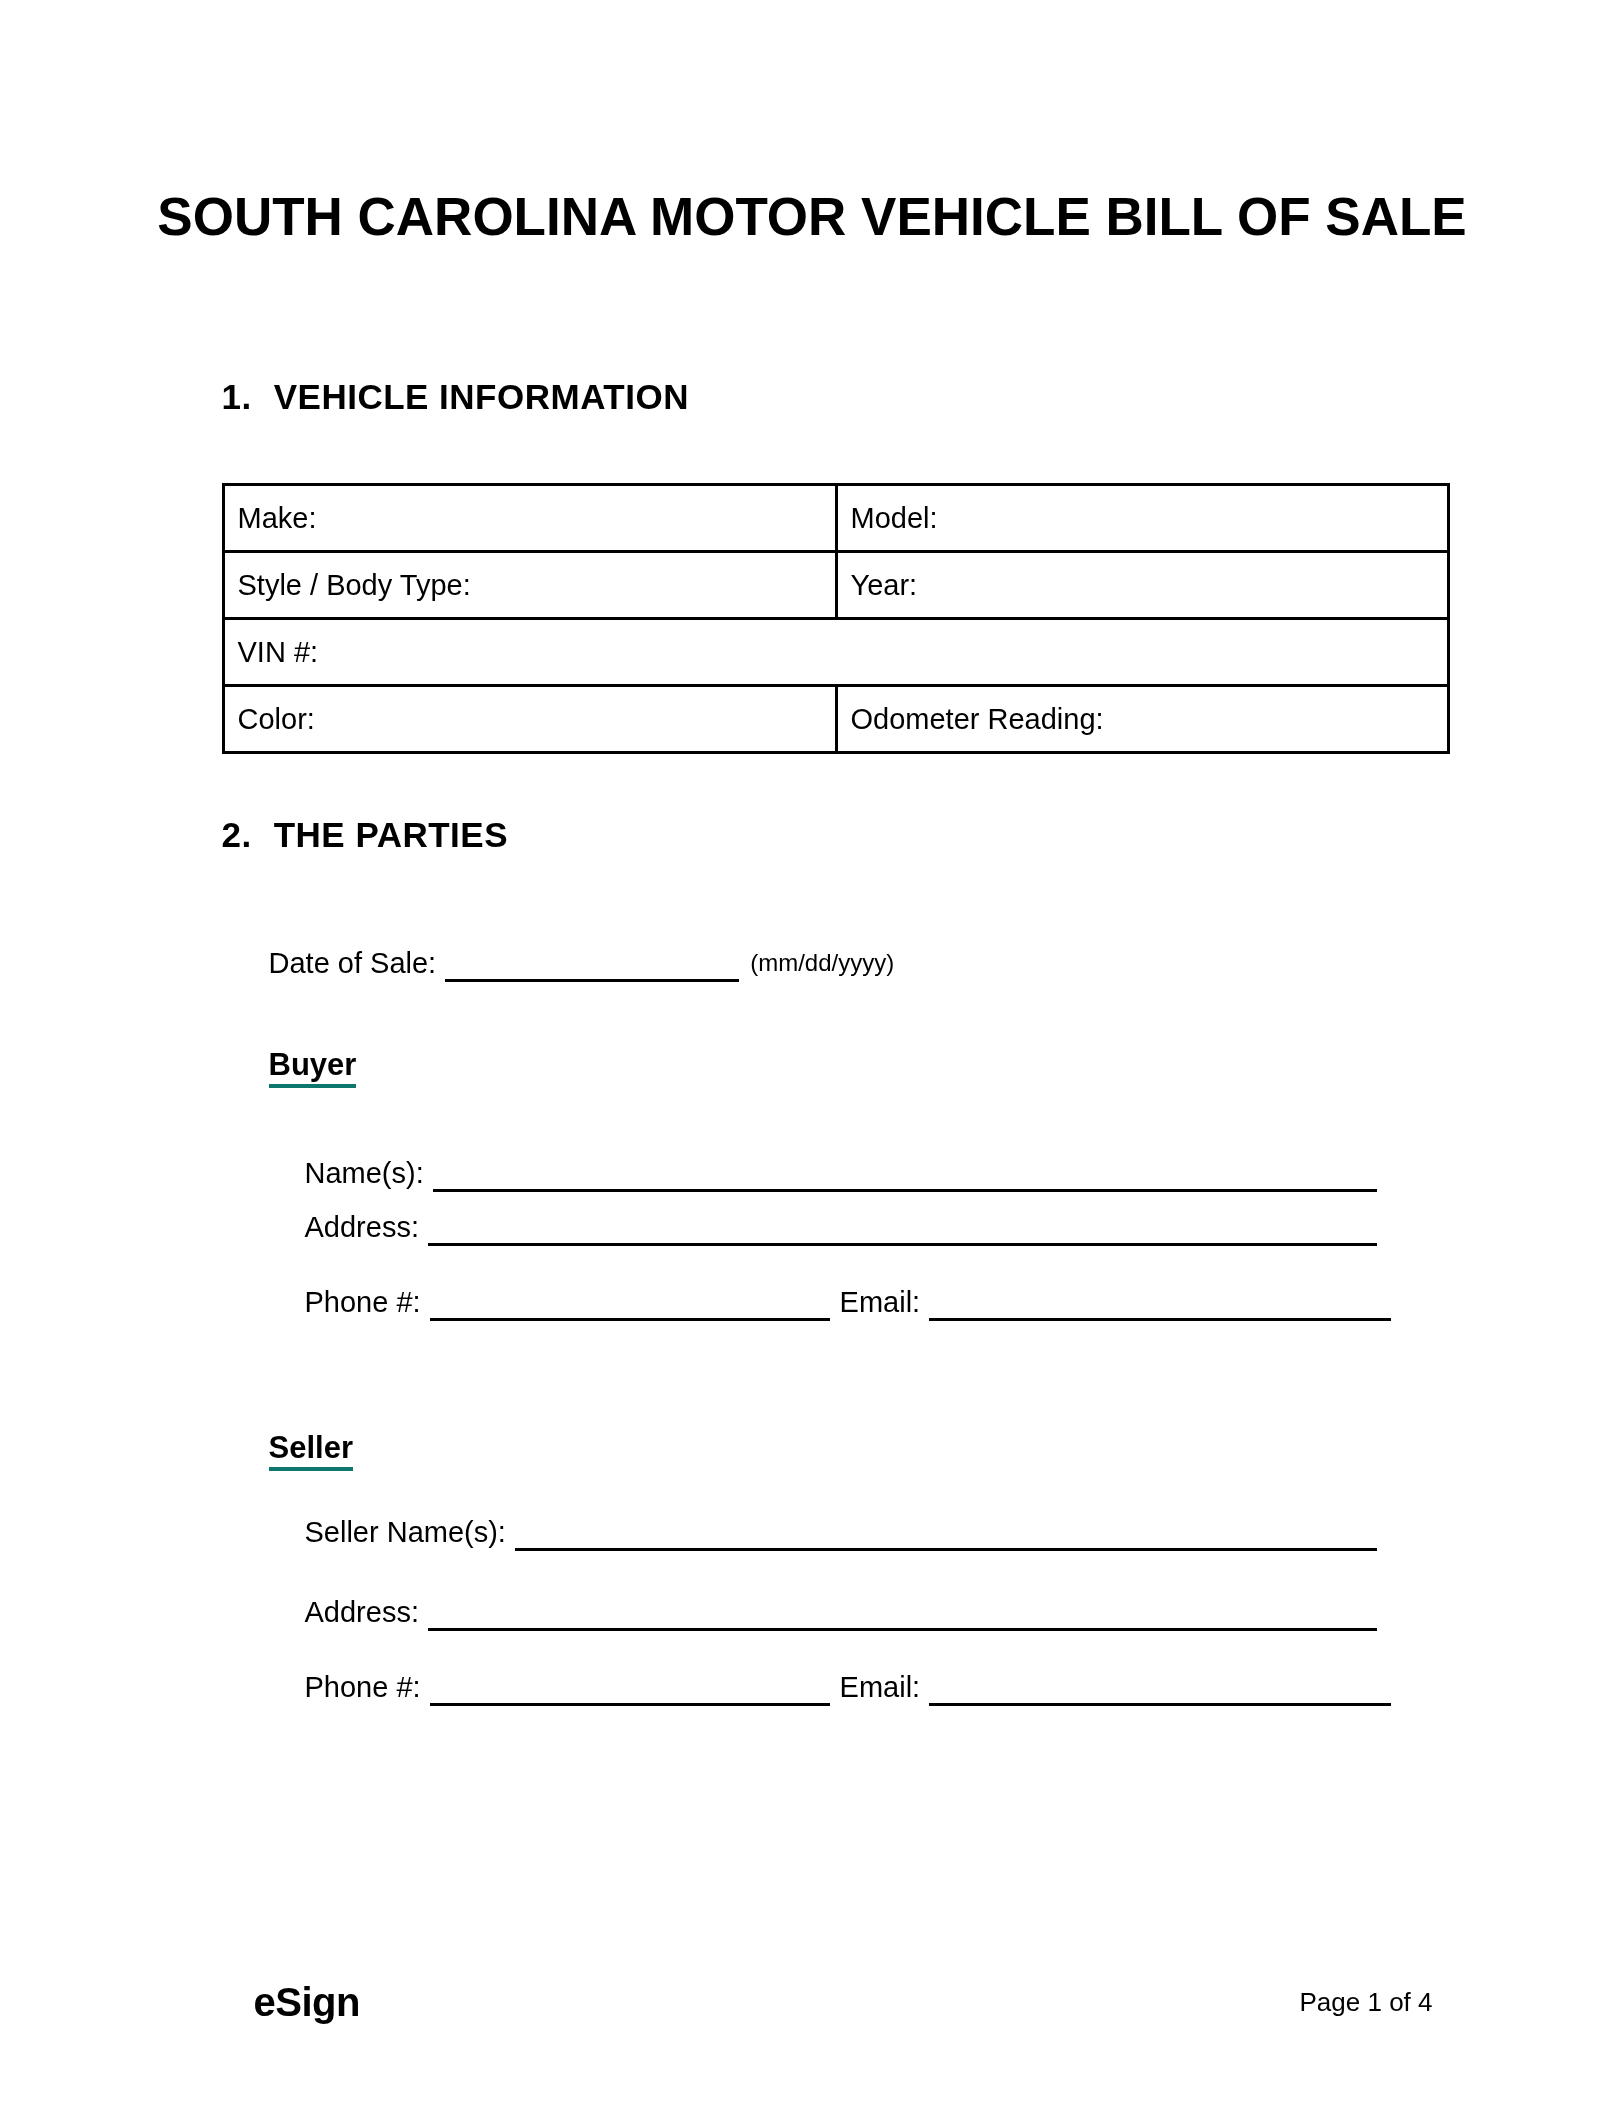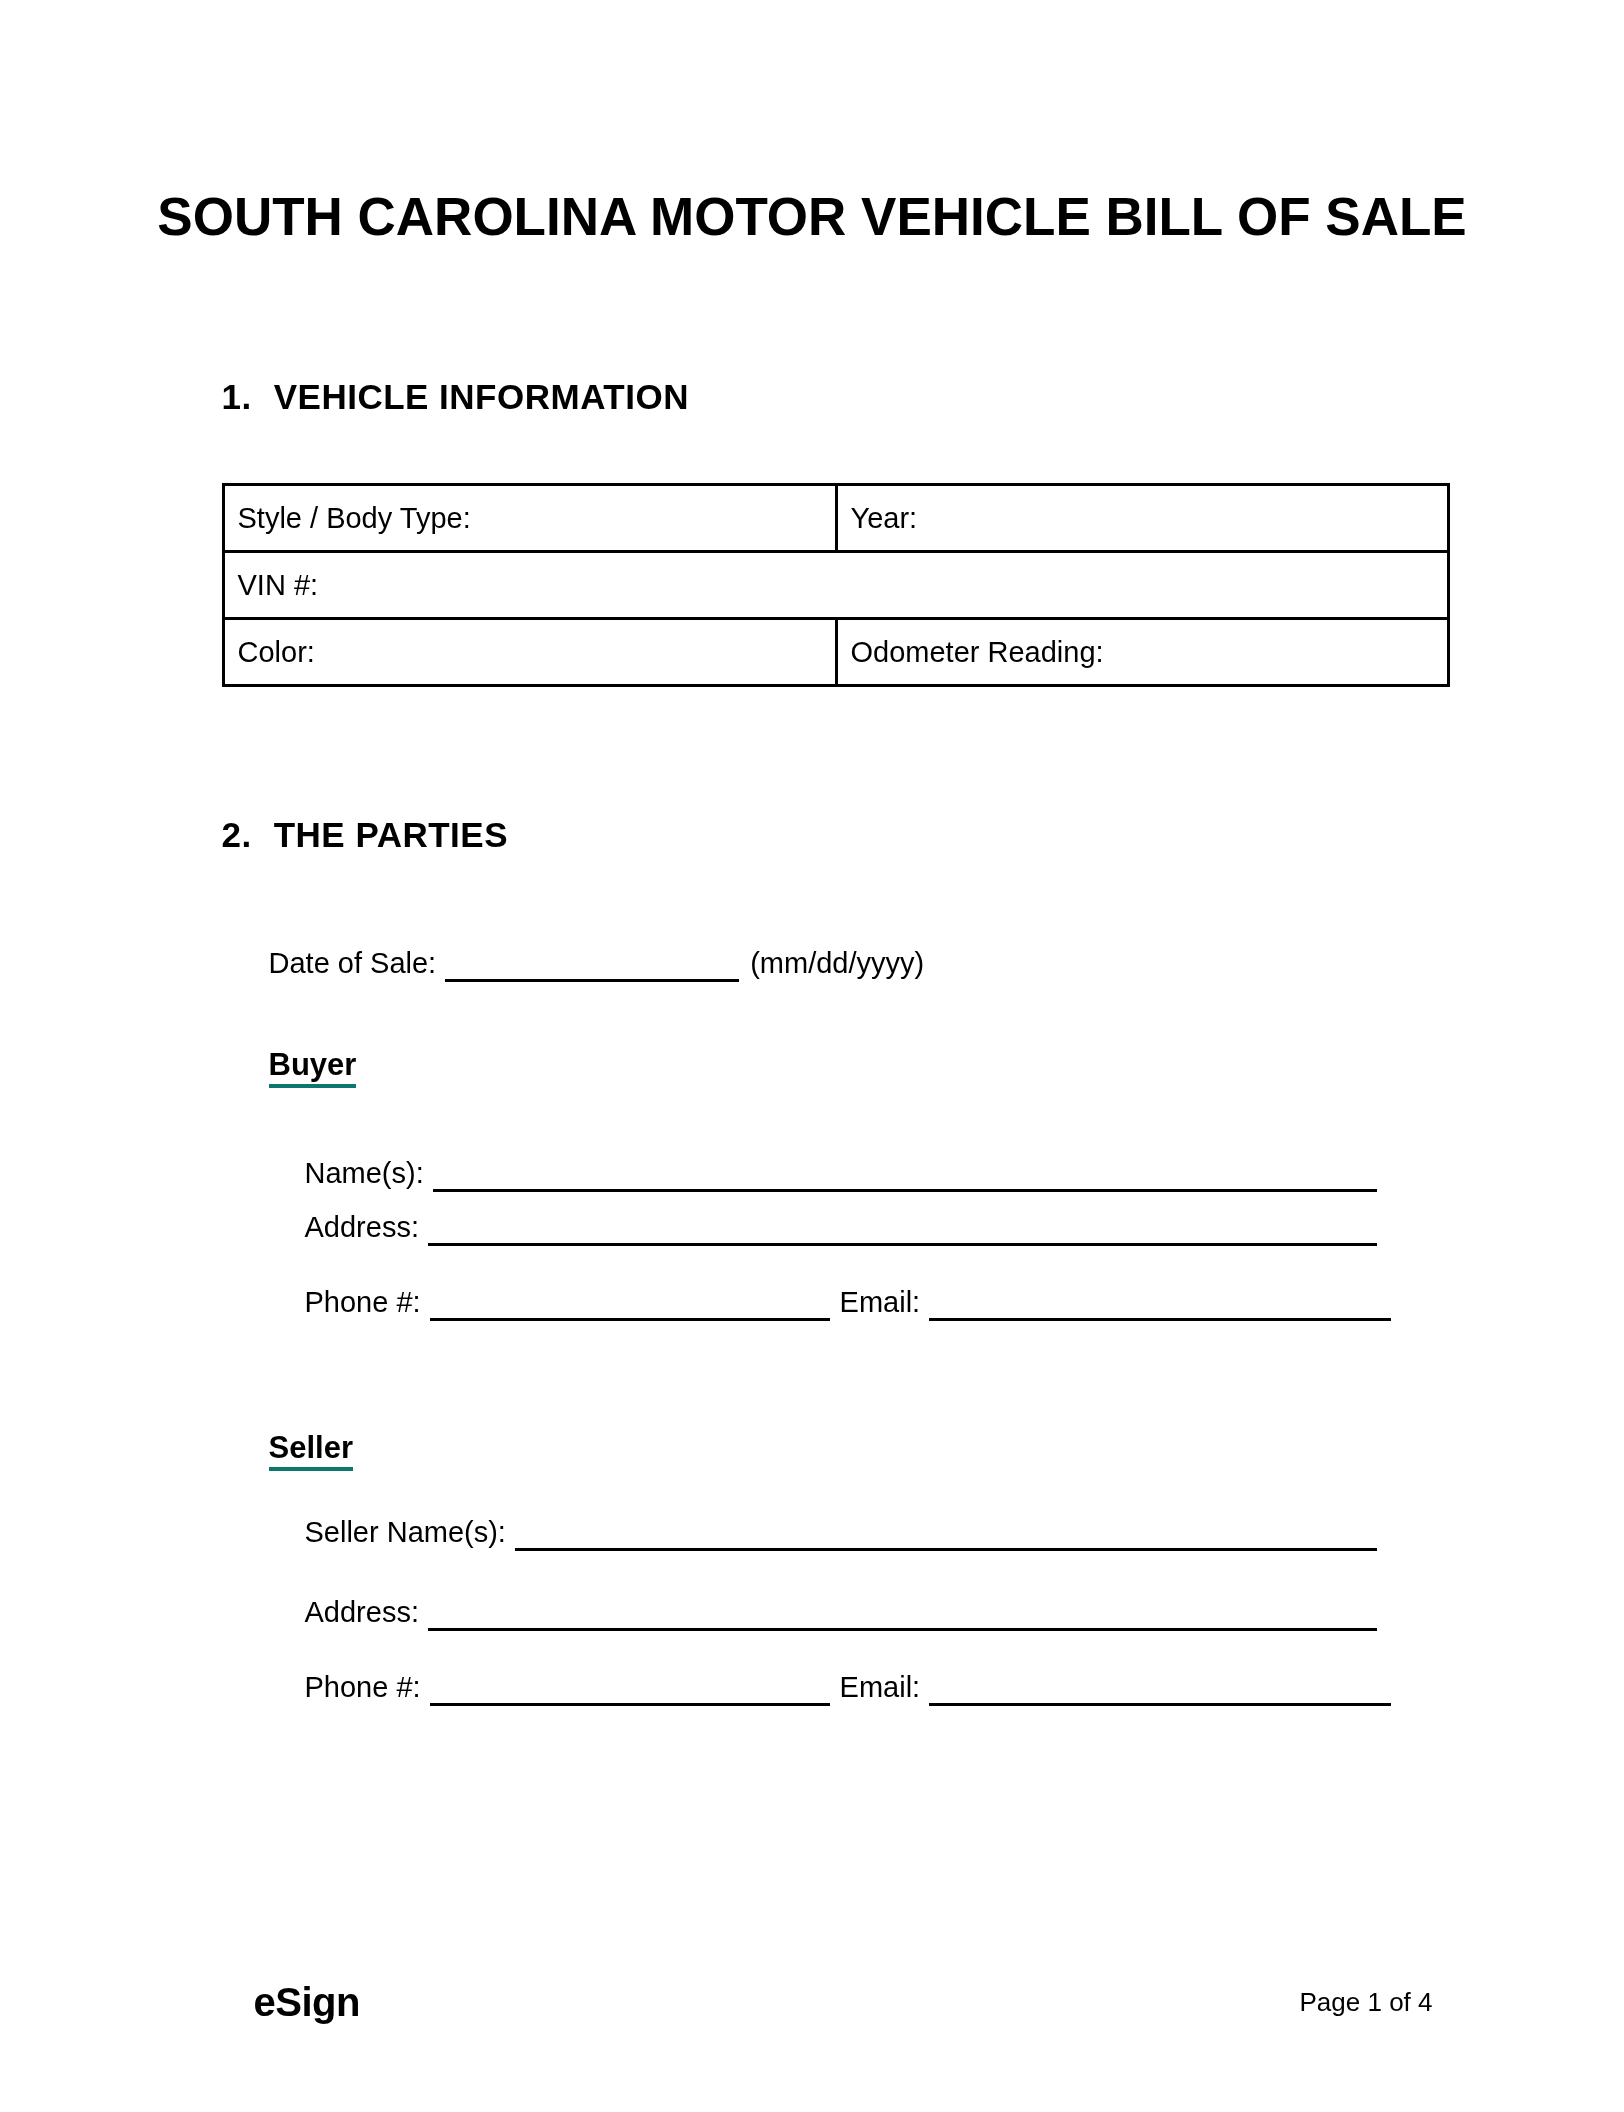--- a/index.html
+++ b/index.html
@@ -71,21 +71,21 @@
     line-height: 38px;
     white-space: nowrap;
   }
   .line .fill {
     border-bottom: 3px solid #000000;
     margin-left: 9px;
   }
   .line .fill.flex { flex: 1 1 auto; }
   .line .fill.fixed { flex: 0 0 auto; }
   .line .hint {
-    font-size: 29px;
+    font-size: 24px;
     line-height: 38px;
     margin-left: 11px;
     white-space: nowrap;
   }
   .party-heading {
     position: absolute;
     font-size: 31px;
     font-weight: bold;
     line-height: 1.1;
   }
@@ -121,20 +121,34 @@
   <div class="sec-heading" style="top:378px; left:205px;">
     <span class="sec-num">1.</span><span class="sec-title">VEHICLE INFORMATION</span>
   </div>
 
   <table class="vtable">
     <colgroup>
         <col style="width:613px">
         <col>
       </colgroup>
     <tbody>
+        <tr>
+      <td>
+        <div class="cellrow">
+          <span class="cell-label">Make:</span>
+          <span class="cell-fill"></span>
+        </div>
+      </td>
+      <td>
+        <div class="cellrow">
+          <span class="cell-label">Model:</span>
+          <span class="cell-fill"></span>
+        </div>
+      </td>
+    </tr>
     <tr>
       <td>
         <div class="cellrow">
           <span class="cell-label">Style / Body Type:</span>
           <span class="cell-fill"></span>
         </div>
       </td>
       <td>
         <div class="cellrow">
           <span class="cell-label">Year:</span>

